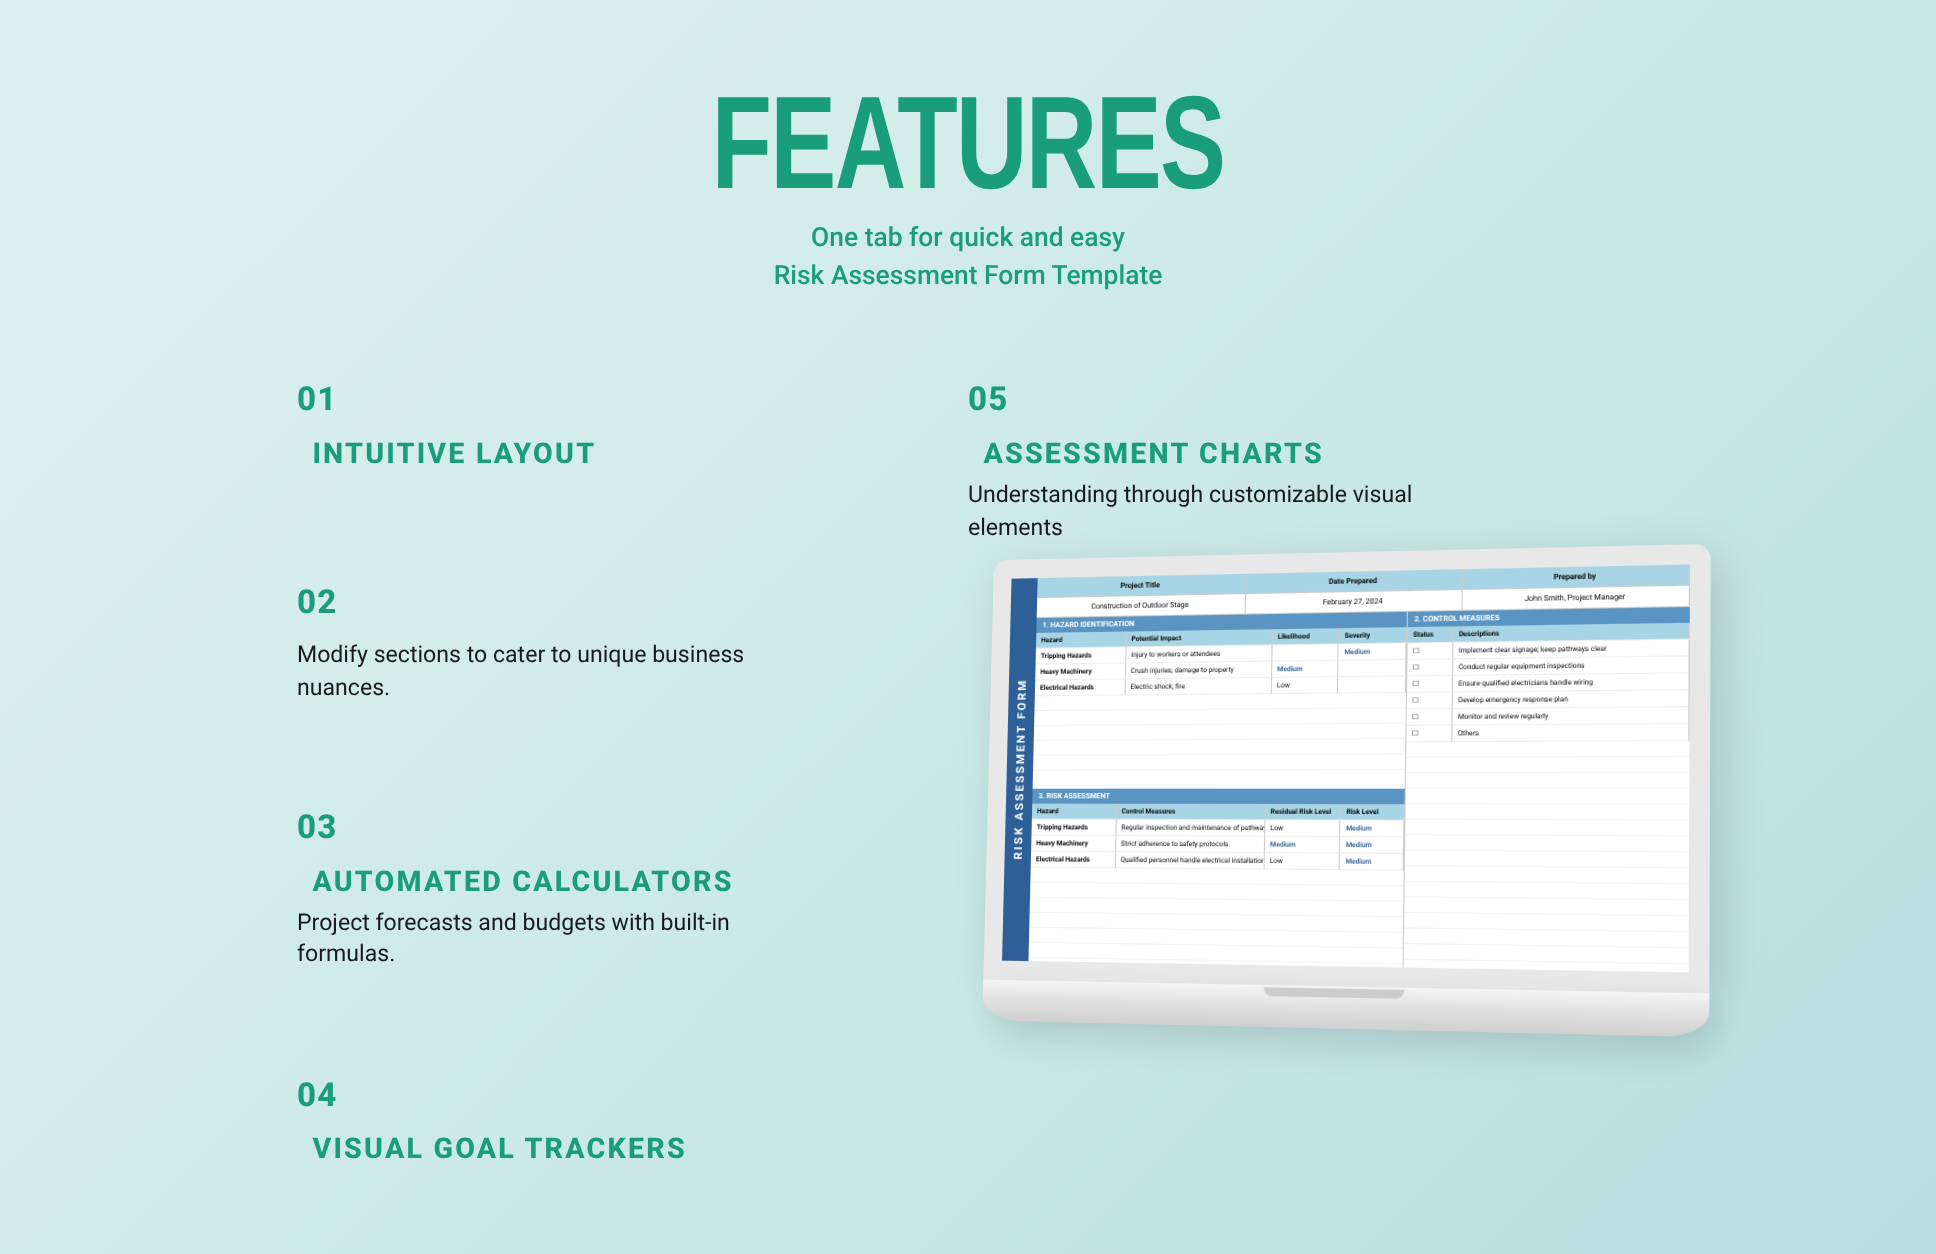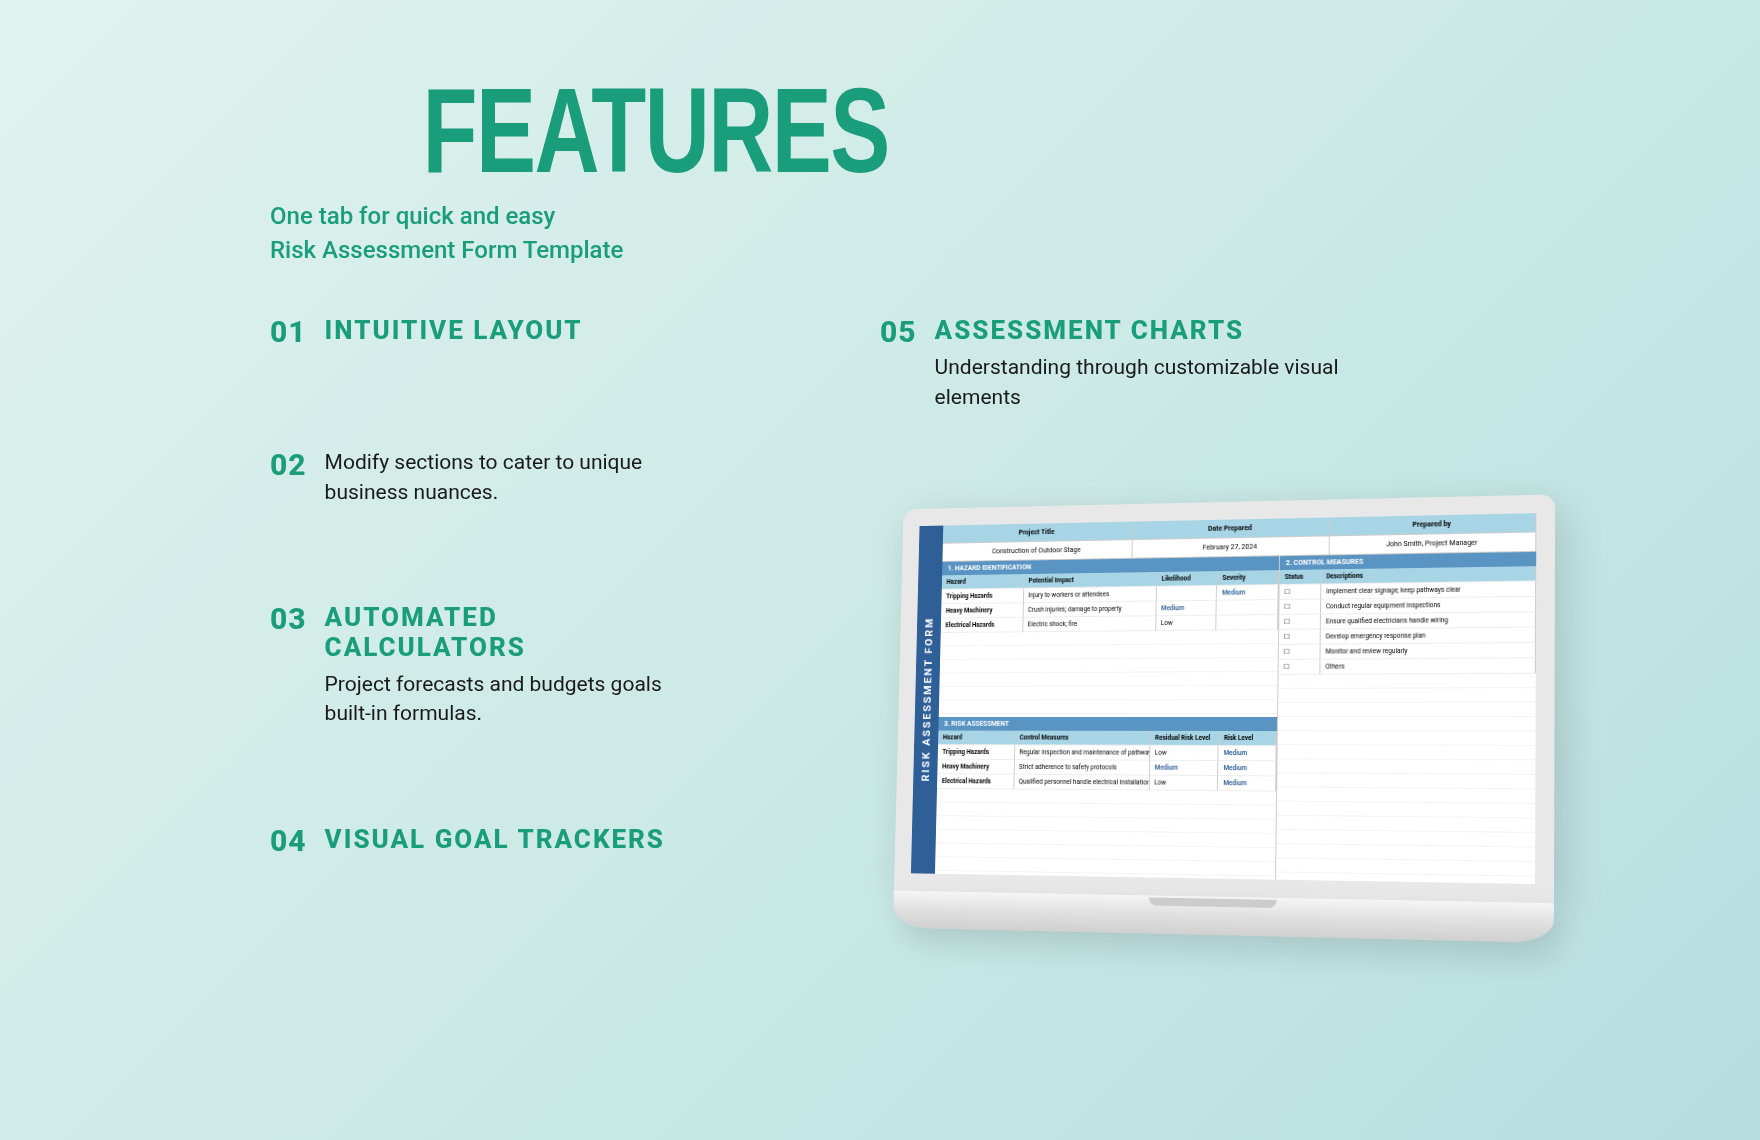--- a/index.html
+++ b/index.html
@@ -10,21 +10,22 @@
     font-family: -apple-system, BlinkMacSystemFont, "Segoe UI", Roboto, sans-serif;
     position: relative;
     overflow: hidden;
   }
   .container {
     width: 100%;
     height: 100%;
     padding: 70px 270px 0 270px;
   }
   .hero {
-    margin-bottom: 48px;
+    text-align: center;
+    margin-bottom: 80px;
   }
   .title {
     font-size: 120px;
     font-weight: 900;
     letter-spacing: -2px;
     color: #1a9d7a;
     line-height: 1;
     font-family: "Arial Black", sans-serif;
     transform: scaleX(0.75);
     transform-origin: center;
@@ -45,38 +46,40 @@
     width: 430px;
   }
   .right-col {
     flex: 0 0 auto;
     width: 480px;
   }
   .feature {
     display: flex;
     gap: 18px;
     margin-bottom: 95px;
+    flex-direction: column;
   }
   .feature-num {
     font-size: 30px;
     font-weight: 800;
     color: #1a9d7a;
     letter-spacing: 1px;
     line-height: 1.1;
     flex-shrink: 0;
   }
   .feature-content {
     flex: 1;
   }
   .feature-title {
     font-size: 26px;
     font-weight: 800;
     color: #1a9d7a;
     letter-spacing: 2px;
     margin-bottom: 8px;
+    margin-left: 14px;
   }
   .feature-desc {
     font-size: 21px;
     color: #1a1a1a;
     line-height: 1.4;
   }
 
   
   .laptop-wrap {
     position: absolute;
@@ -225,21 +228,21 @@
       <div class="feature">
         <div class="feature-num">02</div>
         <div class="feature-content">
           <div class="feature-desc">Modify sections to cater to unique business nuances.</div>
         </div>
       </div>
       <div class="feature">
         <div class="feature-num">03</div>
         <div class="feature-content">
           <div class="feature-title">AUTOMATED CALCULATORS</div>
-          <div class="feature-desc">Project forecasts and budgets goals built-in formulas.</div>
+          <div class="feature-desc">Project forecasts and budgets with built-in formulas.</div>
         </div>
       </div>
       <div class="feature">
         <div class="feature-num">04</div>
         <div class="feature-content">
           <div class="feature-title">VISUAL GOAL TRACKERS</div>
         </div>
       </div>
     </div>
     <div class="right-col">

